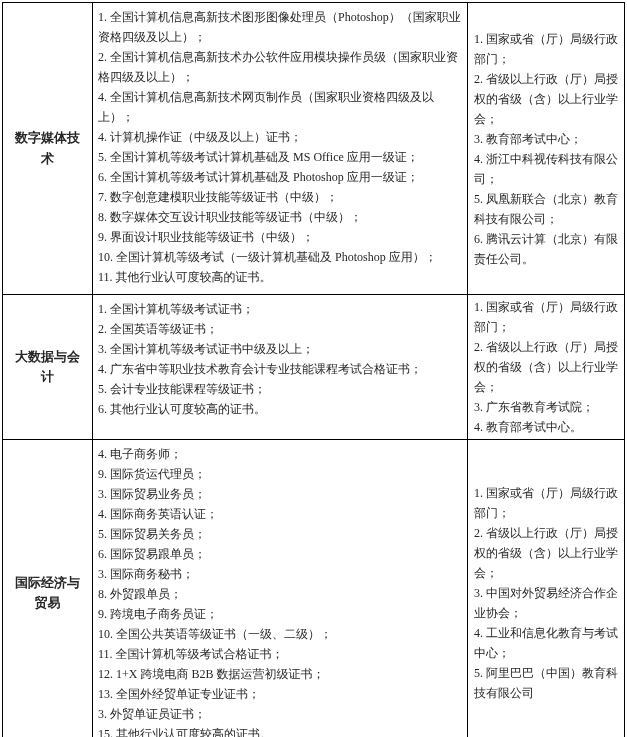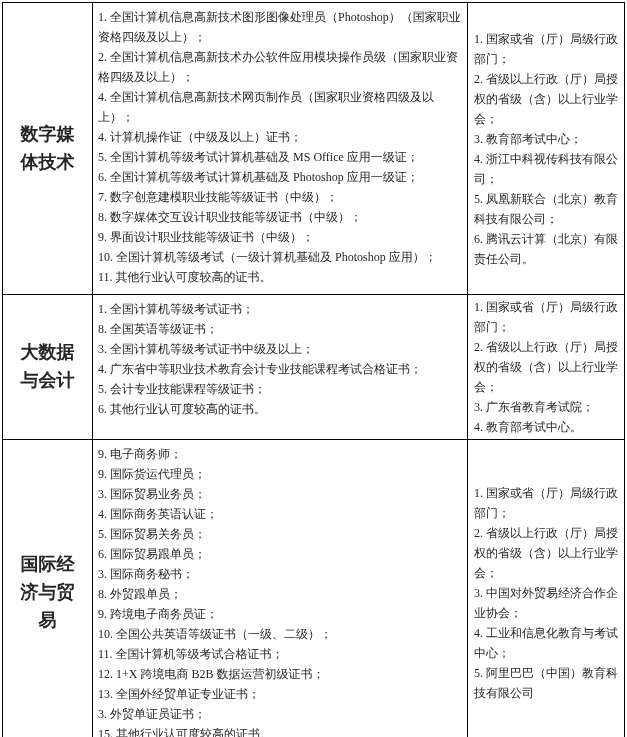--- a/index.html
+++ b/index.html
@@ -30,21 +30,21 @@
   table.cert-table td {
     border: 1px solid #000000;
     box-sizing: border-box;
     overflow: hidden;
   }
   .major-cell {
     width: 86px;
     text-align: center;
     vertical-align: middle;
     font-weight: bold;
-    font-size: 18px;
+    font-size: 13px;
     line-height: 1.55;
     padding: 0 9px;
   }
   .cert-cell {
     width: 358px;
     vertical-align: top;
     padding: 4px 4px 2px 5px;
   }
   .issuer-cell {
     width: 150px;
@@ -99,21 +99,21 @@
             </div>
         </td>
       </tr>
       <tr class="row-2">
         <td class="major-cell">
           <span>大数据与会计</span>
         </td>
         <td class="cert-cell">
           <div class="item-list">
               <div class="item">1. 全国计算机等级考试证书；</div>
-              <div class="item">8. 全国英语等级证书；</div>
+              <div class="item">2. 全国英语等级证书；</div>
               <div class="item">3. 全国计算机等级考试证书中级及以上；</div>
               <div class="item">4. 广东省中等职业技术教育会计专业技能课程考试合格证书；</div>
               <div class="item">5. 会计专业技能课程等级证书；</div>
               <div class="item">6. 其他行业认可度较高的证书。</div>
             </div>
         </td>
         <td class="issuer-cell">
           <div class="item-list">
               <div class="item">1. 国家或省（厅）局级行政部门；</div>
               <div class="item">2. 省级以上行政（厅）局授权的省级（含）以上行业学会；</div>
@@ -121,21 +121,21 @@
               <div class="item">4. 教育部考试中心。</div>
             </div>
         </td>
       </tr>
       <tr class="row-3">
         <td class="major-cell">
           <span>国际经济与贸易</span>
         </td>
         <td class="cert-cell">
           <div class="item-list">
-              <div class="item">9. 电子商务师；</div>
+              <div class="item">4. 电子商务师；</div>
               <div class="item">9. 国际货运代理员；</div>
               <div class="item">3. 国际贸易业务员；</div>
               <div class="item">4. 国际商务英语认证；</div>
               <div class="item">5. 国际贸易关务员；</div>
               <div class="item">6. 国际贸易跟单员；</div>
               <div class="item">3. 国际商务秘书；</div>
               <div class="item">8. 外贸跟单员；</div>
               <div class="item">9. 跨境电子商务员证；</div>
               <div class="item">10. 全国公共英语等级证书（一级、二级）；</div>
               <div class="item">11. 全国计算机等级考试合格证书；</div>

